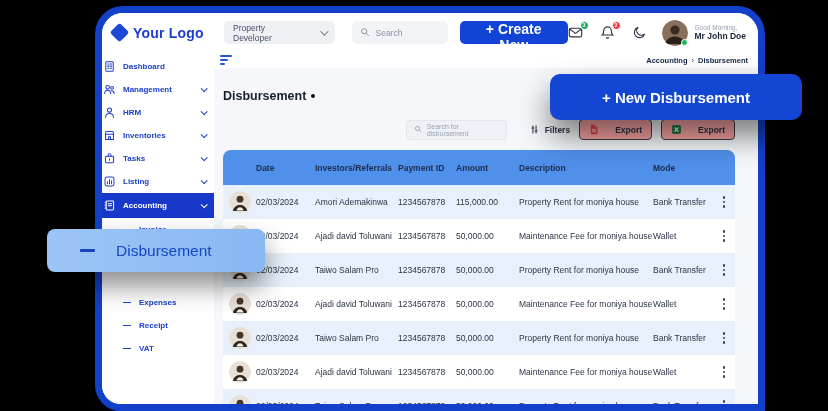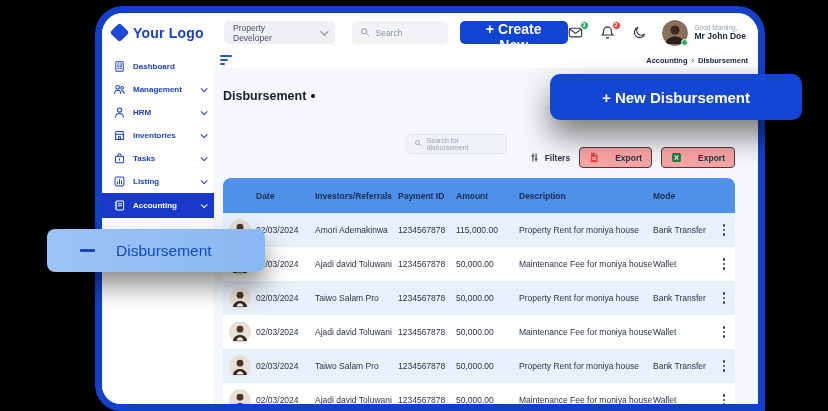--- a/index.html
+++ b/index.html
@@ -39,21 +39,21 @@
   .avatar { position:relative; width:26px; height:26px; border-radius:50%; overflow:visible; flex:0 0 26px; }
   .avatar svg { border-radius:50%; display:block; }
   .status-dot { position:absolute; right:0; bottom:0; width:7px; height:7px; border-radius:50%;
     background:#22b35e; border:1.3px solid #fff; }
   .greeting { font-size:6.5px; color:#97a0ae; }
   .username { font-size:8.5px; font-weight:700; color:#1b2637; white-space:nowrap; }
 
   
   .frame-body { flex:1; display:flex; min-height:0; }
   .sidebar { width:112px; flex:0 0 112px; background:#fff; padding-top:3px; }
-  .side-item { height:23px; display:flex; align-items:center; gap:7px; padding:0 8px 0 11px;
+  .side-item { height:23px; display:flex; align-items:center; gap:7px; padding:0 8px 0 1px;
     color:#1c41c9; font-size:8px; font-weight:700; cursor:pointer; }
   .side-item .si-icon { width:13px; height:13px; flex:0 0 13px; display:flex; }
   .side-item .si-chev { margin-left:auto; width:5px; height:5px; border-right:1.3px solid currentColor;
     border-bottom:1.3px solid currentColor; transform:rotate(45deg) translateY(-1px); }
   .side-item.active { background:#1838c9; color:#fff; height:25px; }
   .sub-item { height:23px; display:flex; align-items:center; gap:8px; padding-left:21px;
     color:#1c41c9; font-size:8px; font-weight:600; cursor:pointer; }
   .sub-item .dash { width:8px; height:1.5px; background:currentColor; flex:0 0 8px; }
   .sub-item:nth-child(3) { margin-top:27px; }
 
@@ -74,21 +74,21 @@
   .page-title { font-size:12.5px; font-weight:700; color:#16202e; }
   .title-dot { width:4px; height:4px; background:#111; border-radius:50%; }
 
   .toolbar { width:512px; margin-top:16px; display:flex; align-items:center;
     justify-content:flex-end; gap:9px; }
   .tb-search { width:101px; height:20px; background:#eef1f5; border:1px solid #e2e7ee;
     border-radius:4px; display:flex; align-items:center; gap:5px; padding:0 7px;
     color:#9aa4b2; font-size:7px; cursor:text; margin-right:13px; }
   .tb-btn { height:21px; display:flex; align-items:center; gap:5px; font-size:8.5px;
     font-weight:700; color:#2b3445; cursor:pointer; background:transparent; border:none;
-    font-family:"Liberation Sans", sans-serif;margin-top:28px; }
+    font-family:"Liberation Sans", sans-serif; }
   .tb-btn.boxed { background:#fca5a5; border:1px solid #404040; border-radius:4px; padding:0 9px;gap:16px; }
 
   
   .table { width:512px; margin-top:10px; }
   .t-head { height:35px; background:#4f90ea; border-radius:8px 8px 0 0; display:grid;
     grid-template-columns:33px 59px 83px 58px 63px 134px 60px 22px; align-items:center;
     font-size:8.5px; font-weight:700; color:#1d2c4e; }
   .t-row { height:34px; display:grid; grid-template-columns:33px 59px 83px 58px 63px 134px 60px 22px;
     align-items:center; font-size:8.5px; color:#2b3445; cursor:pointer; }
   .t-row:nth-child(odd) { background:#e8f1fb; }
@@ -243,20 +243,42 @@
               <span class="si-icon">
                 <svg width="13" height="13" viewBox="0 0 14 14" fill="none" stroke="currentColor" stroke-width="1.1" stroke-linecap="round">
                   <rect x="3.4" y="2.2" width="8" height="9.6" rx="1"></rect>
                   <path d="M5.6 5h3.6M5.6 7.2h3.6M3.4 4h-1.2M3.4 6.8h-1.2M3.4 9.6h-1.2"></path>
                 </svg>
               </span>
               <span>Accounting</span>
               <span class="si-chev"></span>
             </div>
           </nav>
+        <div id="sidebar-subnav">
+            <div class="sub-item">
+              <span class="dash"></span>
+              <span>Invoice</span>
+            </div>
+            <div class="sub-item">
+              <span class="dash"></span>
+              <span>Disbursement</span>
+            </div>
+            <div class="sub-item">
+              <span class="dash"></span>
+              <span>Expenses</span>
+            </div>
+            <div class="sub-item">
+              <span class="dash"></span>
+              <span>Receipt</span>
+            </div>
+            <div class="sub-item">
+              <span class="dash"></span>
+              <span>VAT</span>
+            </div>
+          </div>
       </aside>
 
       <main class="main">
         <div class="main-strip">
           <span class="hamburger">
               <i></i>
               <i></i>
               <i></i>
             </span>
           <span class="breadcrumb">

